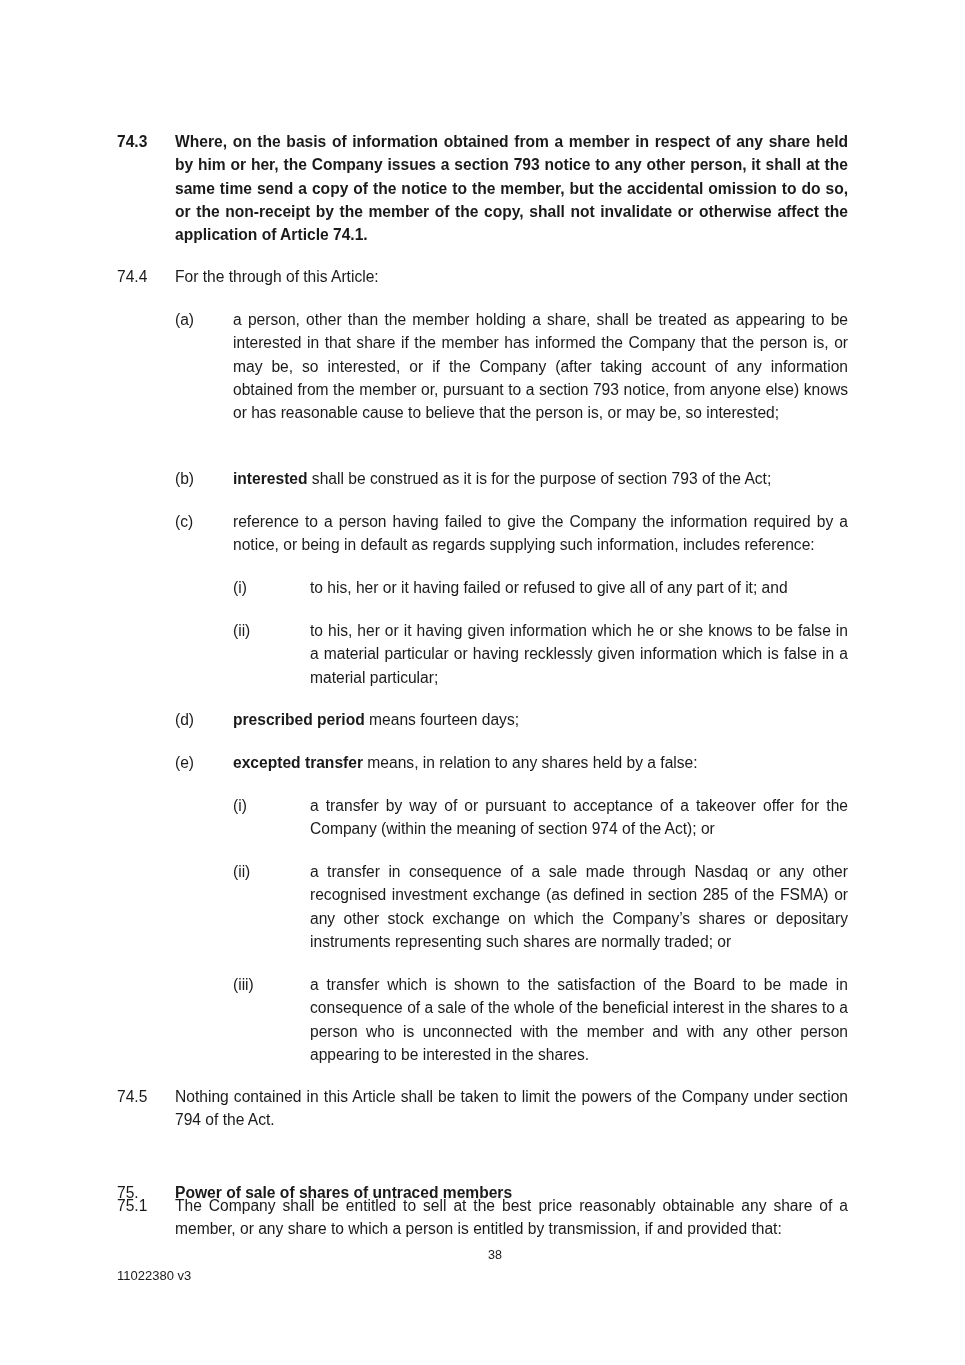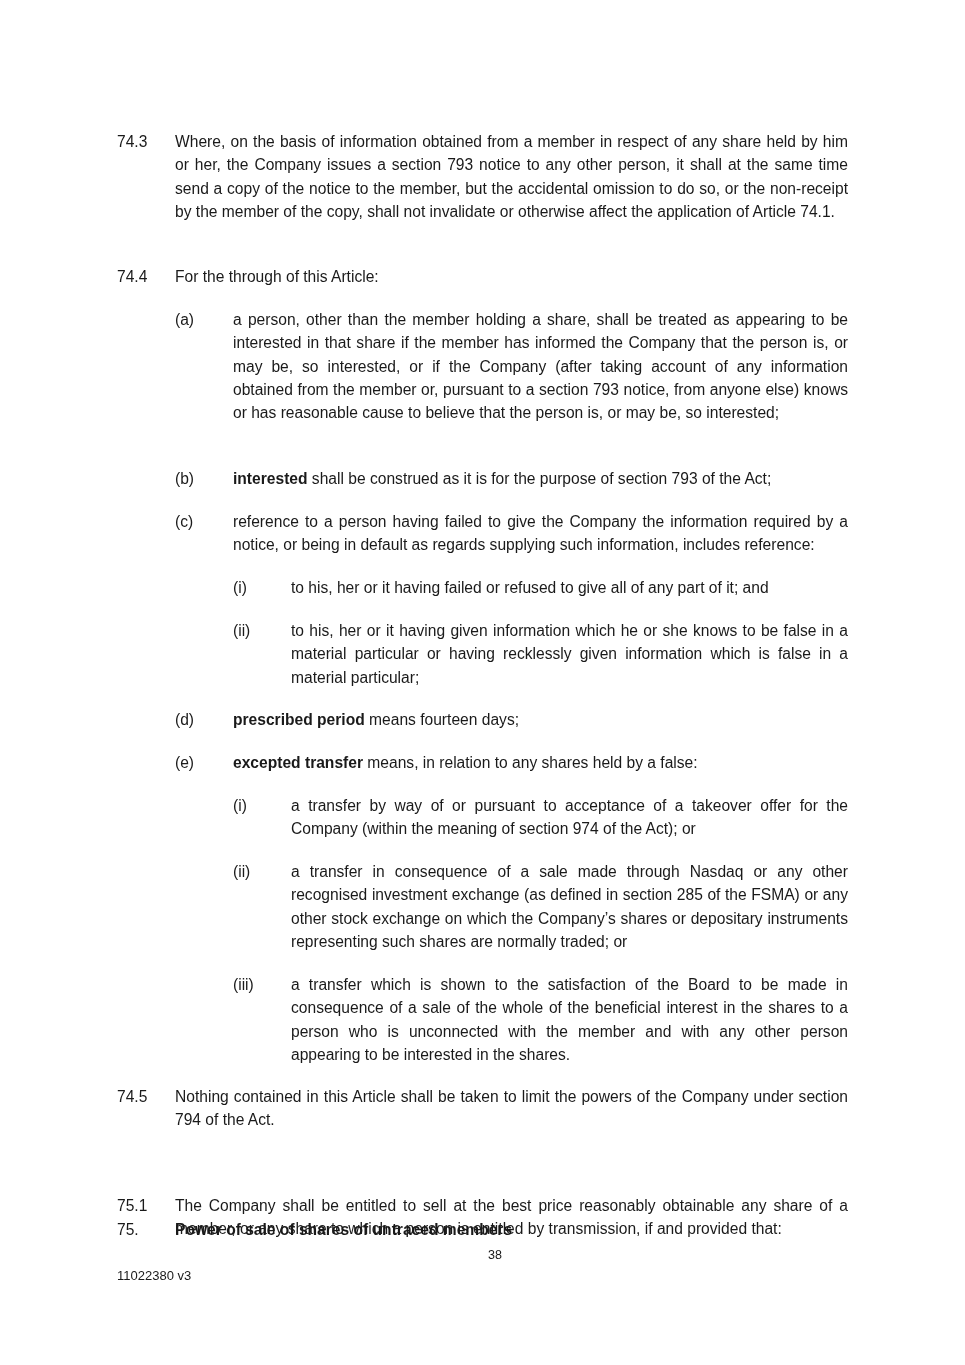--- a/index.html
+++ b/index.html
@@ -9,32 +9,32 @@
   }
   .page { position: absolute; left: 0; top: 0; width: 965px; height: 1365px; background: #fff; }
   .para { position: absolute; font-size: 15.6px; line-height: 23.3px; }
   .num { position: absolute; left: 0; top: 0; }
   .body { text-align: justify; text-align-last: left; }
   .l0 { left: 117px; width: 731px; }
   .l0 .body { margin-left: 58px; }
   .l1 { left: 175px; width: 673px; }
   .l1 .body { margin-left: 58px; }
   .l2 { left: 233px; width: 615px; }
-  .l2 .body { margin-left: 58px; }
+  .l2 .body { margin-left: 77px; }
   b { font-weight: bold; }
   .heading .body { font-weight: bold; }
   .footer-page { position: absolute; left: 0; width: 990px; text-align: center; top: 1248px; font-size: 12.5px; }
   .footer-ref { position: absolute; left: 117px; top: 1268px; font-size: 13px; }
 </style>
 </head>
 <body>
 
 <div class="page">
 
-  <div class="para l0" style="top:130px;">
+  <div class="para l0" style="top:130px;font-weight:bold;">
     <span class="num">74.3</span>
     <div class="body">Where, on the basis of information obtained from a member in respect of any share held by him or her, the Company issues a section 793 notice to any other person, it shall at the same time send a copy of the notice to the member, but the accidental omission to do so, or the non-receipt by the member of the copy, shall not invalidate or otherwise affect the application of Article 74.1.</div>
   </div>
 
   <div class="para l0" style="top:265px;">
     <span class="num">74.4</span>
     <div class="body">For the through of this Article:</div>
   </div>
 
   <div class="para l1" style="top:308px;">
@@ -85,21 +85,21 @@
   <div class="para l2" style="top:973px;">
     <span class="num">(iii)</span>
     <div class="body">a transfer which is shown to the satisfaction of the Board to be made in consequence of a sale of the whole of the beneficial interest in the shares to a person who is unconnected with the member and with any other person appearing to be interested in the shares.</div>
   </div>
 
   <div class="para l0" style="top:1085px;">
     <span class="num">74.5</span>
     <div class="body">Nothing contained in this Article shall be taken to limit the powers of the Company under section 794 of the Act.</div>
   </div>
 
-  <div class="para l0 heading" style="top:1218px;">
+  <div class="para l0 heading" style="top:1181px;">
     <span class="num">75.</span>
     <div class="body">Power of sale of shares of untraced members</div>
   </div>
 
   <div class="para l0" style="top:1194px;">
     <span class="num">75.1</span>
     <div class="body">The Company shall be entitled to sell at the best price reasonably obtainable any share of a member, or any share to which a person is entitled by transmission, if and provided that:</div>
   </div>
 
   <div class="footer-page">38</div>

